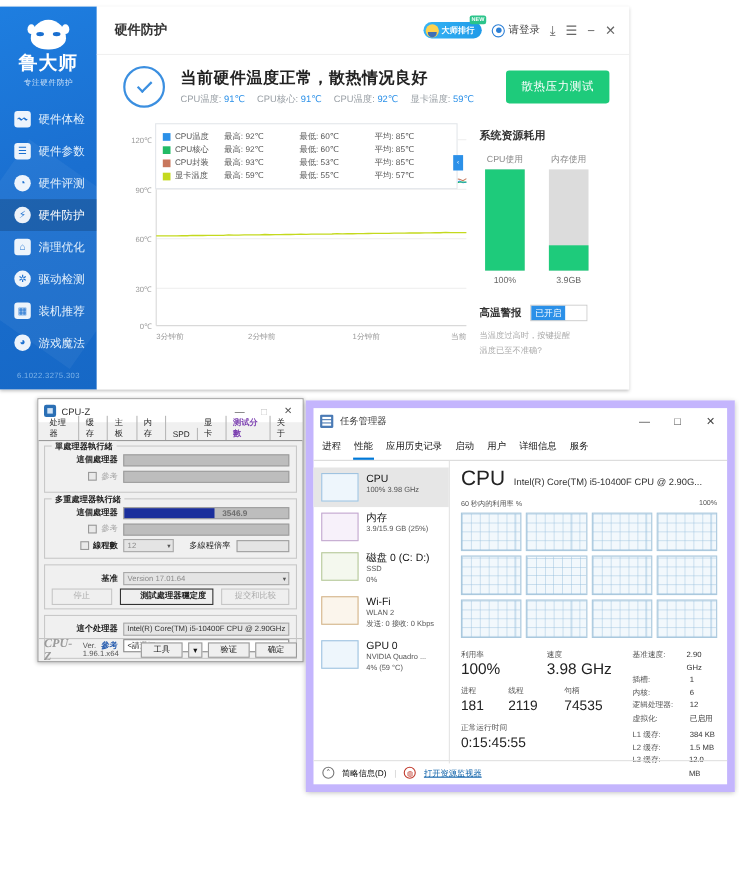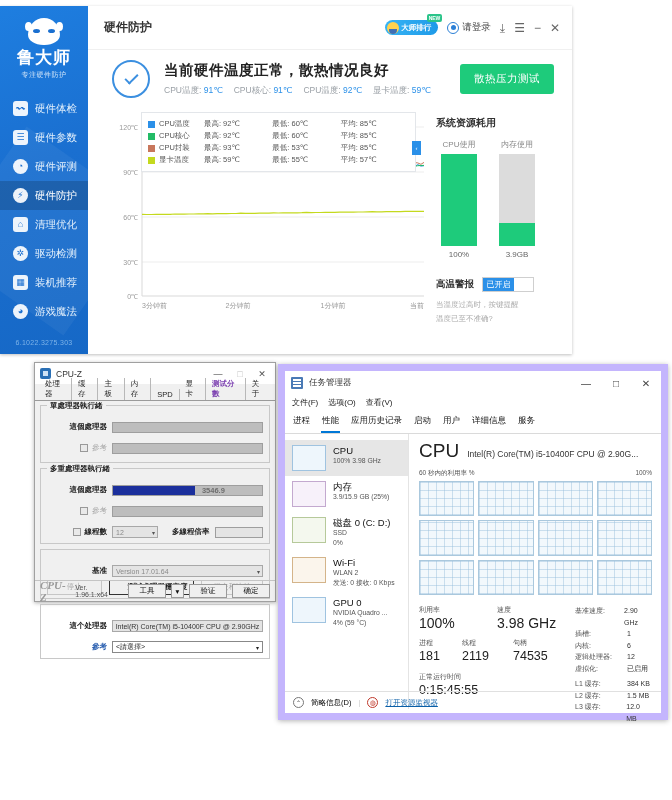--- a/index.html
+++ b/index.html
@@ -161,21 +161,21 @@
   .cz-wbtn.dis{ color:#c0c0c0;}
   #cz-tabs{ display:flex; align-items:flex-end; padding:3px 4px 0; gap:0; height:17px;
     border-bottom:1px solid #9a9a9a; background:#f0f0f0;}
   .cz-tab{ font-size:7.5px; color:#222; padding:1px 6px; border-right:1px solid #b8b8b8;}
   .cz-tab:last-child{ border-right:none;}
   .cz-tab.active{ color:#7b3fb0; font-weight:bold;}
   #cz-body{ padding:4px 5px;}
   .cz-group{ border:1px solid #c8c8c8; margin-bottom:5px; padding:6px 6px 5px; position:relative;}
   .cz-group>.gl{ position:absolute; top:-5px; left:6px; background:#f0f0f0; padding:0 3px;
     font-size:7.5px; color:#222; font-weight:bold;}
-  .cz-line{ display:flex; align-items:center; margin-bottom:3px; height:12px;margin-top:9px;}
+  .cz-line{ display:flex; align-items:center; margin-bottom:3px; height:12px;}
   .cz-lab{ font-size:7.5px; color:#222; width:60px; text-align:right; margin-right:5px; font-weight:bold;}
   .cz-lab.dim{ color:#a8a8a8; font-weight:normal;}
   .cz-field{ flex:1; height:11px; background:#bdbdbd; border:1px solid #9e9e9e;}
   .cz-field.bar{ background:#bdbdbd; position:relative; display:flex; align-items:center;}
   .cz-barfill{ height:100%; width:55%; background:#1b2f9c;}
   .cz-barval{ font-size:7.5px; color:#6e6e6e; margin-left:7px; font-weight:bold;}
   .cz-cb{ width:8px;height:8px;border:1px solid #999; background:#e9e9e9; margin-right:4px;}
   .cz-sel{ width:46px;height:12px;background:#e4e4e4;border:1px solid #a8a8a8;
     font-size:7px;color:#8a8a8a; display:flex;align-items:center; padding-left:3px; position:relative;}
   .cz-sel::after{ content:"▾"; position:absolute; right:2px; font-size:6px; color:#555;}
@@ -514,21 +514,21 @@
           <span>參考</span>
         </span>
         <span class="cz-field"></span>
       </div>
       <div class="cz-line" style="margin-bottom:0;">
         <span style="width:60px;display:flex;align-items:center;justify-content:flex-end;font-size:7.5px;color:#222;font-weight:bold;">
           <span class="cz-cb"></span>
           <span>線程數</span>
         </span>
         <span style="margin-left:5px;" class="cz-sel">12</span>
-        <span style="margin-left:14px;font-size:7.5px;color:#222;font-weight:bold;">多線程倍率</span>
+        <span style="margin-left:14px;font-size:7.5px;color:#222;font-weight:normal;">多線程倍率</span>
         <span class="cz-field" style="margin-left:5px;background:#e4e4e4;"></span>
       </div>
     </div>
 
     <div class="cz-group">
       <div class="cz-line">
         <span class="cz-lab">基准</span>
         <span class="cz-sel" style="flex:1;width:auto;">Version 17.01.64</span>
       </div>
       <div class="cz-line" style="gap:7px; margin-bottom:0; margin-top:4px;">
@@ -564,25 +564,20 @@
   <div id="tm-title">
     <span class="tm-ico"></span>
     <span class="tm-name">任务管理器</span>
     <span class="tm-wbtns">
       <span class="tm-wbtn">—</span>
       <span class="tm-wbtn">□</span>
       <span class="tm-wbtn">✕</span>
     </span>
   </div>
 
-  <div id="tm-menu">
-    <span>文件(F)</span>
-    <span>选项(O)</span>
-    <span>查看(V)</span>
-  </div>
 
   <div id="tm-tabs">
     <span class="tm-tab">进程</span>
     <span class="tm-tab active">性能</span>
     <span class="tm-tab">应用历史记录</span>
     <span class="tm-tab">启动</span>
     <span class="tm-tab">用户</span>
     <span class="tm-tab">详细信息</span>
     <span class="tm-tab">服务</span>
   </div>

